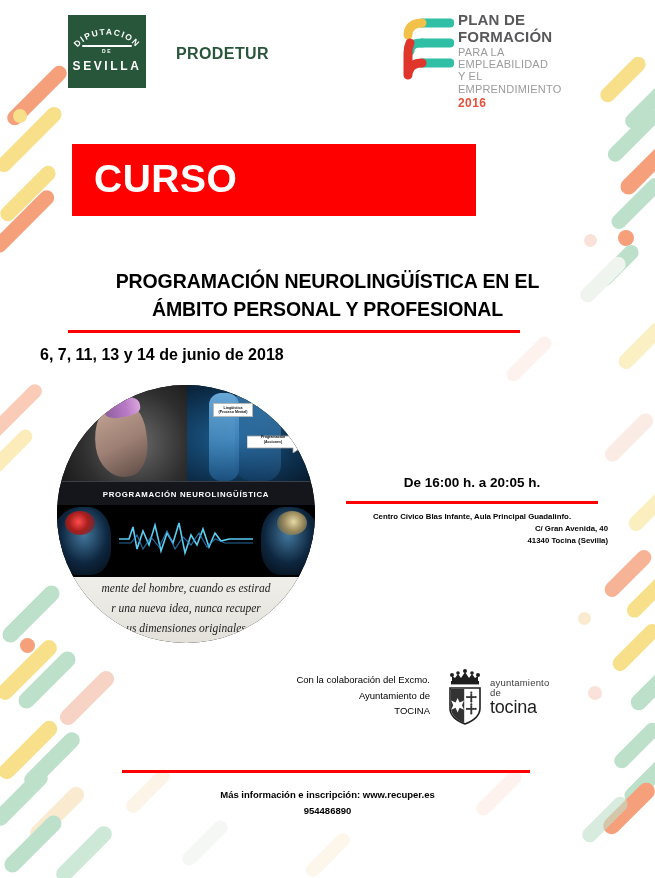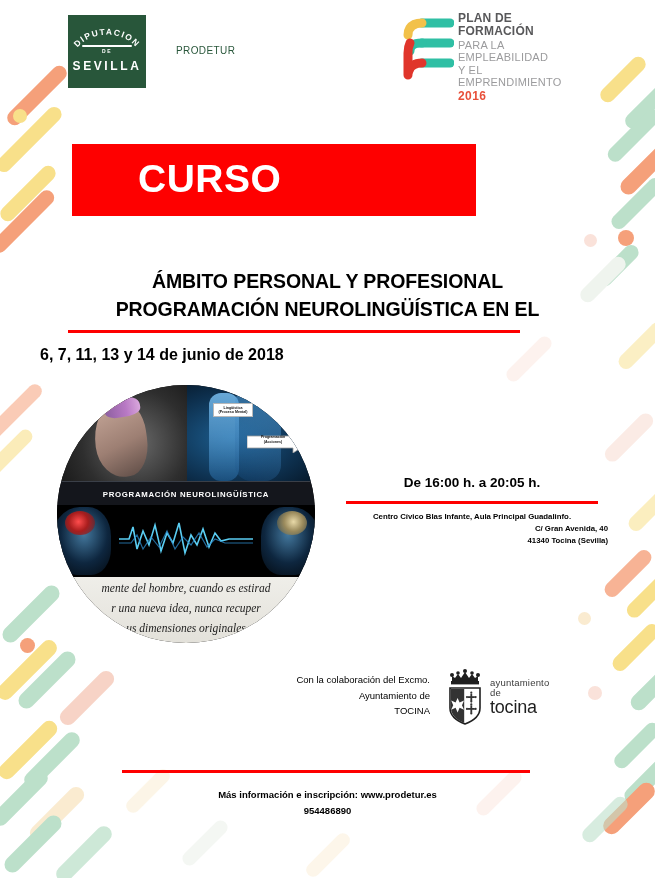--- a/index.html
+++ b/index.html
@@ -76,40 +76,40 @@
     text-align: center;
     color: #ffffff;
     font-size: 12px;
     letter-spacing: 2.6px;
     font-weight: bold;
   }
   .prodetur {
     position: absolute;
     left: 176px; top: 45px;
     color: #28563a;
-    font-size: 10px;
-    font-weight: normal;
+    font-size: 16px;
+    font-weight: bold;
     letter-spacing: 0.4px;
     z-index: 3;
   }
 
   
   .plan-logo {
     position: absolute;
     left: 400px; top: 11px;
     z-index: 3;
   }
   .plan-mark { position: absolute; left: 0; top: 2px; }
   .plan-text {
     position: absolute;
     left: 58px; top: 1px;
     line-height: 1.12;
   }
   .plan-l1 {
-    font-size: 12px;
+    font-size: 15px;
     font-weight: bold;
     color: #58585a;
     letter-spacing: 0.2px;
   }
   .plan-l2, .plan-l3, .plan-l4 {
     font-size: 11px;
     color: #9b9b9d;
     letter-spacing: 0.2px;
   }
   .plan-year {
@@ -128,21 +128,20 @@
     background: #fe0000;
     z-index: 3;
   }
   .curso-text {
     position: absolute;
     left: 22px; top: 13px;
     color: #ffffff;
     font-size: 39px;
     font-weight: bold;
     letter-spacing: 0.5px;
-    margin-left: 44px;
   }
 
   
   .title-block {
     position: absolute;
     left: 40px; top: 268px;
     width: 575px;
     text-align: center;
     z-index: 3;
   }
@@ -517,22 +516,22 @@
       <div class="plan-l4">Y EL EMPRENDIMIENTO</div>
       <div class="plan-year">2016</div>
     </div>
   </div>
 
   <div class="curso-banner">
     <div class="curso-text">CURSO</div>
   </div>
 
   <div class="title-block">
+    <div class="title-line">PROGRAMACIÓN NEUROLINGÜÍSTICA EN EL</div>
     <div class="title-line">ÁMBITO PERSONAL Y PROFESIONAL</div>
-    <div class="title-line">PROGRAMACIÓN NEUROLINGÜÍSTICA EN EL</div>
   </div>
   <div class="title-rule"></div>
   <div class="date-line">6, 7, 11, 13 y 14 de junio de 2018</div>
 
   <div class="circle-img">
     <div class="ci-topleft">
       <div class="ci-head"></div>
       <div class="ci-hair"></div>
     </div>
     <div class="ci-topright">
@@ -618,16 +617,16 @@
         </g>
       </svg>
     </div>
     <div class="tocina-word">
       <div class="tw1">ayuntamiento de</div>
       <div class="tw2">tocina</div>
     </div>
   </div>
 
   <div class="footer-rule"></div>
-  <div class="footer-info">Más información e inscripción: www.prodetur.es</div>
+  <div class="footer-info">Más información e inscripción: www.recuper.es</div>
   <div class="footer-phone">954486890</div>
 
 </div>
 
 </body></html>

